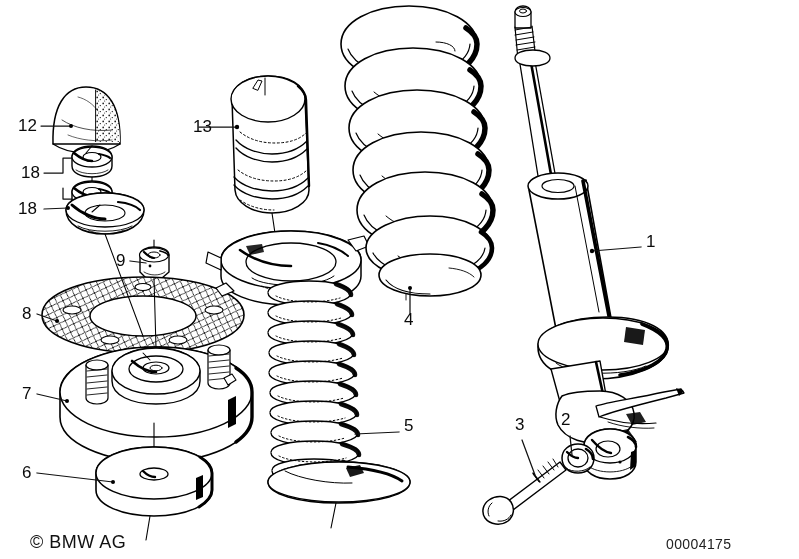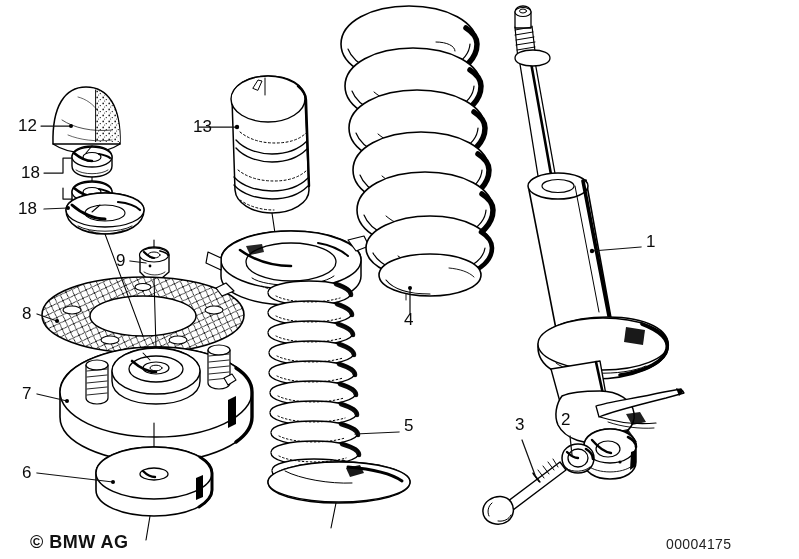--- a/index.html
+++ b/index.html
@@ -22,21 +22,21 @@
     font-size:17px;
     line-height:17px;
     color:#0a0a0a;
     white-space:nowrap;
     letter-spacing:0px;
   }
   .footer-left{
     position:absolute;
     left:30px;top:532px;
     font-family:"Liberation Sans", sans-serif;
-    font-weight:bold;
+    font-weight:normal;
     font-size:18px;
     letter-spacing:0.5px;
     color:#111;
     white-space:nowrap;
   }
   .footer-right{
     position:absolute;
     left:666px;top:536px;
     font-family:"Liberation Sans", sans-serif;
     font-weight:normal;

